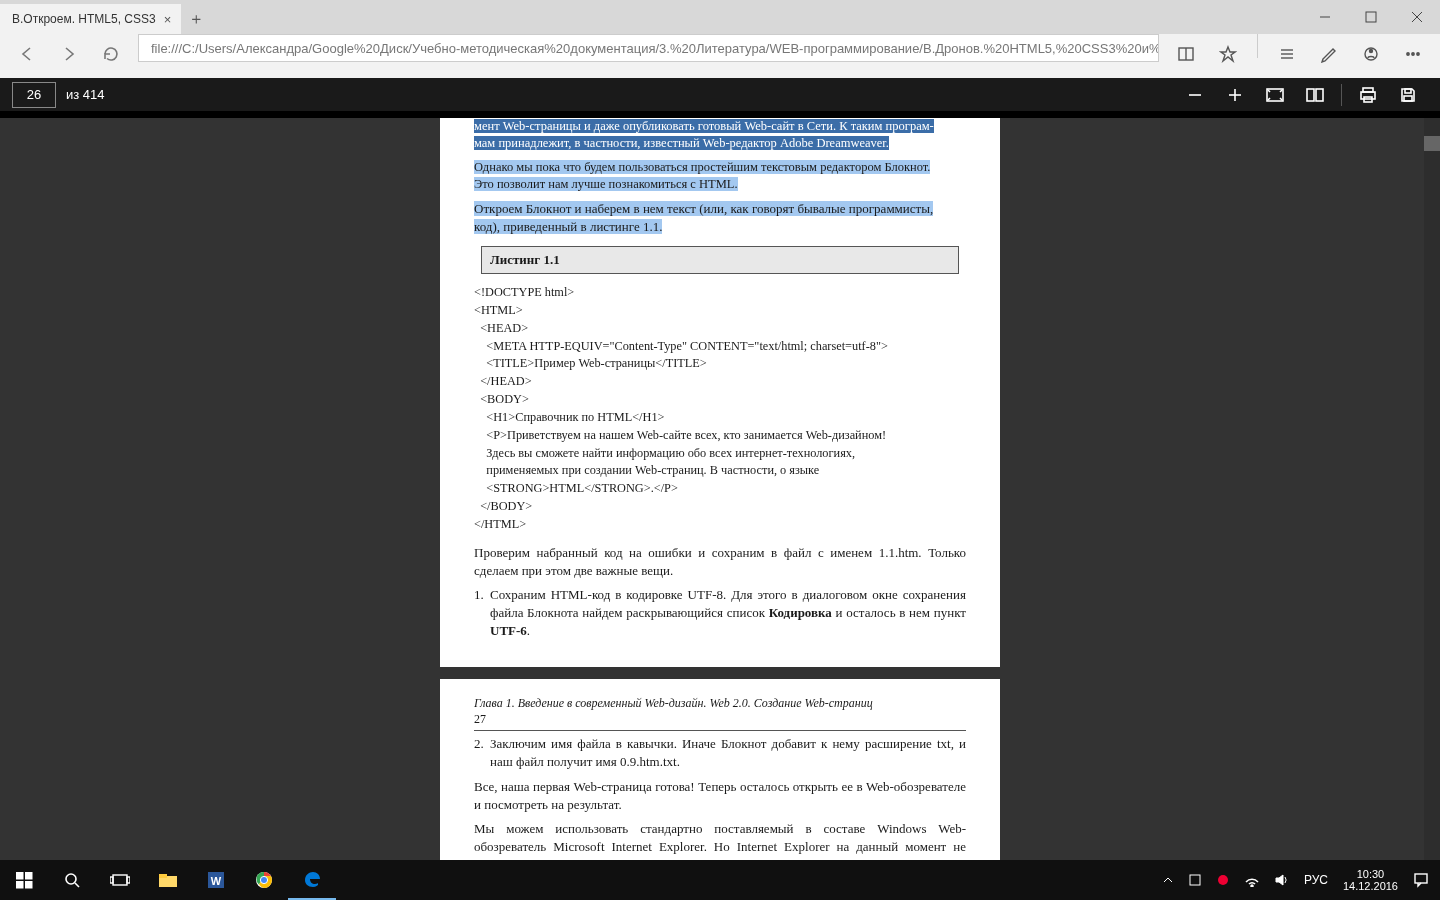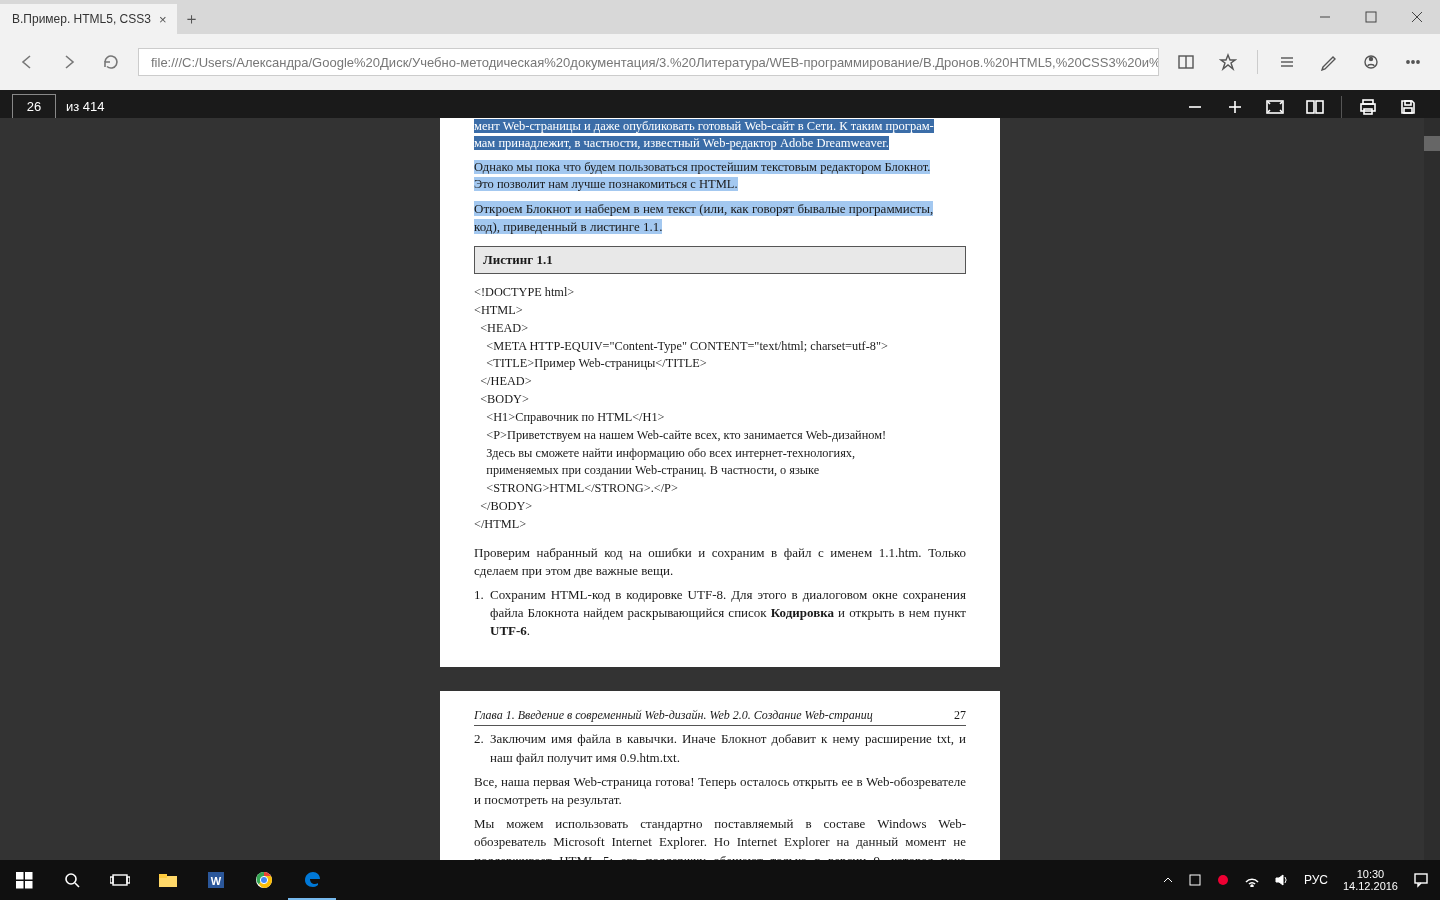--- a/index.html
+++ b/index.html
@@ -8,68 +8,68 @@
 
 .chrome{background:#f2f2f2;}
 .tabbar{height:34px;background:#d8d8d8;display:flex;align-items:flex-end;}
 .tab{height:30px;background:#f2f2f2;display:flex;align-items:center;padding:0 10px 0 12px;font-size:12px;color:#333;min-width:170px;position:relative;}
 .tab .close{margin-left:8px;font-size:13px;color:#555;}
 .newtab{width:30px;height:30px;display:flex;align-items:center;justify-content:center;color:#555;font-size:16px;}
 .win-ctrls{margin-left:auto;display:flex;height:34px;}
 .win-ctrls div{width:46px;display:flex;align-items:center;justify-content:center;}
 .win-ctrls svg{stroke:#444;fill:none;}
 
-.addrbar{height:56px;display:flex;align-items:center;padding:0 8px;gap:4px;}
+.addrbar{height:44px;display:flex;padding:0 8px;gap:4px;}
 .navbtn{width:38px;height:40px;display:flex;align-items:center;justify-content:center;}
 .navbtn svg{stroke:#777;fill:none;stroke-width:1.6;}
 .urlfield{flex:1;height:28px;background:#fff;border:1px solid #ccc;display:flex;align-items:center;padding:0 6px;font-size:13px;color:#777;margin:0 4px;overflow:hidden;white-space:nowrap;}
 .urlsep{width:1px;height:18px;background:#ccc;margin-right:6px;}
 .rightbtn{width:38px;height:40px;display:flex;align-items:center;justify-content:center;}
 .rightbtn svg{stroke:#555;fill:none;stroke-width:1.4;}
 
 
 .pdf-toolbar{height:33px;background:#1a1a1a;display:flex;align-items:center;color:#fff;padding:0 12px;font-size:13px;}
 .page-input{width:44px;height:26px;background:#1a1a1a;border:1px solid #888;color:#fff;text-align:center;font-size:13px;margin-right:10px;}
 .pdf-toolbar .spacer{flex:1;}
 .tbtn{width:40px;height:44px;display:flex;align-items:center;justify-content:center;}
 .tbtn svg{stroke:#fff;fill:none;stroke-width:1.6;}
 .tsep{width:1px;height:22px;background:#555;margin:0 6px;}
 
 
 .viewport{position:absolute;top:118px;bottom:40px;left:0;right:0;background:#333;display:flex;justify-content:center;overflow:hidden;}
 .scrollbar{position:absolute;top:118px;bottom:40px;right:0;width:16px;background:#2d2d2d;}
 .scrollbar .thumb{width:100%;height:15px;background:#666;margin-top:18px;}
-.pages{display:flex;flex-direction:column;align-items:flex-end;gap:24px;width:560px;position:relative;top:-40px;}
+.pages{display:flex;flex-direction:column;align-items:flex-end;gap:12px;width:560px;position:relative;top:-40px;}
 .page{background:#fff;width:560px;padding:16px 34px 22px;color:#1a1a1a;font-family:"Times New Roman",serif;font-size:13px;line-height:1.4;}
 .page p{margin:6px 0;text-align:justify;}
 .hl{background:#a3c8f0;}
 .hldark{background:#3b6da8;color:#fff;}
-.listing-head{border:1px solid #555;background:#e8e8e8;padding:4px 8px;font-weight:bold;font-size:13px;margin:10px 0;}
+.listing-head{border:1px solid #555;background:#e8e8e8;padding:4px 8px;font-weight:bold;font-size:13px;margin:10px 7px;}
 .code{font-family:Liberation Serif, serif;font-size:12.3px;white-space:pre;line-height:1.45;margin:4px 0 10px;}
-.pagehdr{display:flex;justify-content:space-between;border-bottom:1px solid #555;font-style:italic;font-size:12px;padding-bottom:2px;}
+.pagehdr{display:flex;justify-content:space-between;border-bottom:1px solid #555;font-style:italic;font-size:12px;padding-bottom:2px;flex-direction:column;}
 .li-row{display:flex;margin:4px 0;text-align:justify;}
 .li-row .num{width:16px;flex-shrink:0;}
 .li-row .txt{flex:1;}
 .truncated-top{font-size:12.5px;}
 
 
 .taskbar{position:absolute;bottom:0;left:0;right:0;height:40px;background:#101010;display:flex;align-items:center;color:#fff;}
 .taskbtn{width:48px;height:40px;display:flex;align-items:center;justify-content:center;}
 .taskbtn.active{border-bottom:2px solid #76b9ed;}
 .tray{margin-left:auto;display:flex;align-items:center;height:40px;padding-right:4px;font-size:11px;}
 .tray .item{padding:0 7px;height:53px;display:flex;align-items:center;}
 .tray .clock{display:flex;flex-direction:column;align-items:center;justify-content:center;line-height:1.1;padding:0 8px;}
 </style>
 </head>
 <body>
 
 <div class="chrome">
   <div class="tabbar">
     <div class="tab">
-      <span>В.Пример. HTML5, CSS3</span>
+      <span>В.Откроем. HTML5, CSS3</span>
       <span class="close">×</span>
     </div>
     <div class="newtab">＋</div>
     <div class="win-ctrls">
       <div>
           <svg width="12" height="12">
             <line x1="1" y1="6" x2="11" y2="6"></line>
           </svg>
         </div>
       <div>
@@ -226,21 +226,21 @@
     Здесь вы сможете найти информацию обо всех интернет-технологиях,
     применяемых при создании Web-страниц. В частности, о языке
     &lt;STRONG&gt;HTML&lt;/STRONG&gt;.&lt;/P&gt;
   &lt;/BODY&gt;
 &lt;/HTML&gt;</div>
 
       <p>Проверим набранный код на ошибки и сохраним в файл с именем 1.1.htm. Только сделаем при этом две важные вещи.</p>
       <div class="li-row">
         <span class="num">1.</span>
         <span class="txt">
-          <span>Сохраним HTML-код в кодировке UTF-8. Для этого в диалоговом окне сохранения файла Блокнота найдем раскрывающийся список </span><b>Кодировка</b><span> и открыть в нем пункт </span><b>UTF-6</b><span>.</span>
+          <span>Сохраним HTML-код в кодировке UTF-8. Для этого в диалоговом окне сохранения файла Блокнота найдем раскрывающийся список </span><b>Кодировка</b><span> и осталось в нем пункт </span><b>UTF-6</b><span>.</span>
         </span>
       </div>
     </div>
 
     <div class="page">
       <div class="pagehdr">
         <span>Глава 1. Введение в современный Web-дизайн. Web 2.0. Создание Web-страниц</span>
         <span style="font-style:normal;">27</span>
       </div>
       <div class="li-row">

